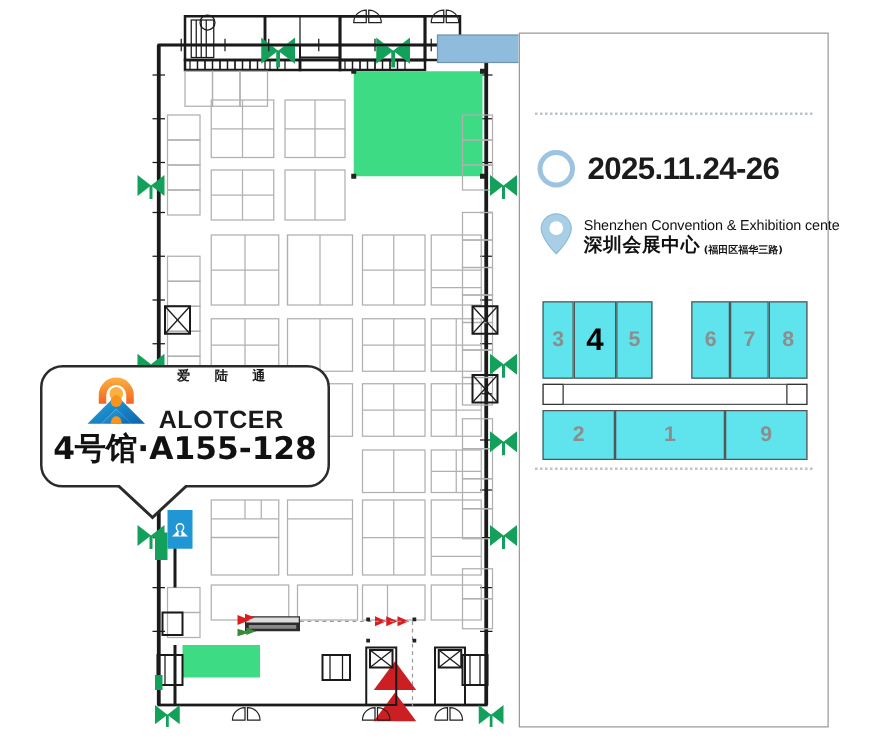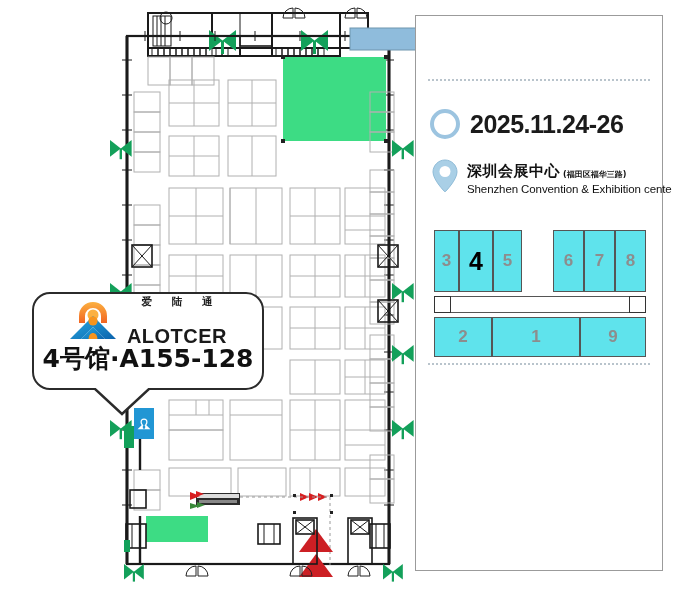--- a/index.html
+++ b/index.html
@@ -6,21 +6,21 @@
   body{width:695px;height:595px;position:relative;overflow:hidden;
        font-family:"Liberation Sans","DejaVu Sans",sans-serif;}
 
   #stage{position:absolute;left:0;top:0;width:695px;height:595px;}
 
   
   #floorplan{position:absolute;left:0;top:0;width:415px;height:595px;}
   #floorplan svg{display:block;}
 
   
-  #info-panel{position:absolute;left:415px;top:15px;width:248px;height:556px;
+  #info-panel{position:absolute;left:415px;top:26px;width:248px;height:556px;
      border:1.5px solid #9b9b9b;background:#fff;box-sizing:border-box;}
 
   .dotline{position:absolute;left:12px;right:12px;height:0;
      border-top:2px dotted #b9c4cc;}
   #dot-top{top:63px;}
   #dot-mid{top:347px;}
 
   
   #date-row{position:absolute;left:14px;top:93px;display:flex;align-items:center;}
   #ring-icon{width:30px;height:30px;border:4px solid #9cc4e0;border-radius:50%;
@@ -470,25 +470,25 @@
       <div id="ring-icon"></div>
       <div id="date-text">2025.11.24-26</div>
     </div>
 
     <div id="venue-row">
       <svg id="pin-icon" viewBox="0 0 26 34">
         <path d="M13,1 C6.4,1 1,6.4 1,13 C1,21 13,33 13,33 C13,33 25,21 25,13 C25,6.4 19.6,1 13,1 Z" fill="#a9cfe6" stroke="#8fbcd8" stroke-width="1"></path>
         <circle cx="13" cy="12.5" r="5.5" fill="#ffffff"></circle>
       </svg>
       <div id="venue-text">
+        <div id="venue-en">Shenzhen Convention &amp; Exhibition cente</div>
         <div id="venue-cn-line">
           <span id="venue-cn">深圳会展中心</span>
           <span id="venue-cn-sub">(福田区福华三路)</span>
         </div>
-        <div id="venue-en">Shenzhen Convention &amp; Exhibition cente</div>
       </div>
     </div>
 
     <div class="dotline" id="dot-mid"></div>
 
     <div id="hall-map">
 
       <div class="hall" style="left:0px;top:0px;width:25px;height:62px;">3</div>
       <div class="hall active" style="left:25px;top:0px;width:34px;height:62px;">4</div>
       <div class="hall" style="left:59px;top:0px;width:29px;height:62px;">5</div>

